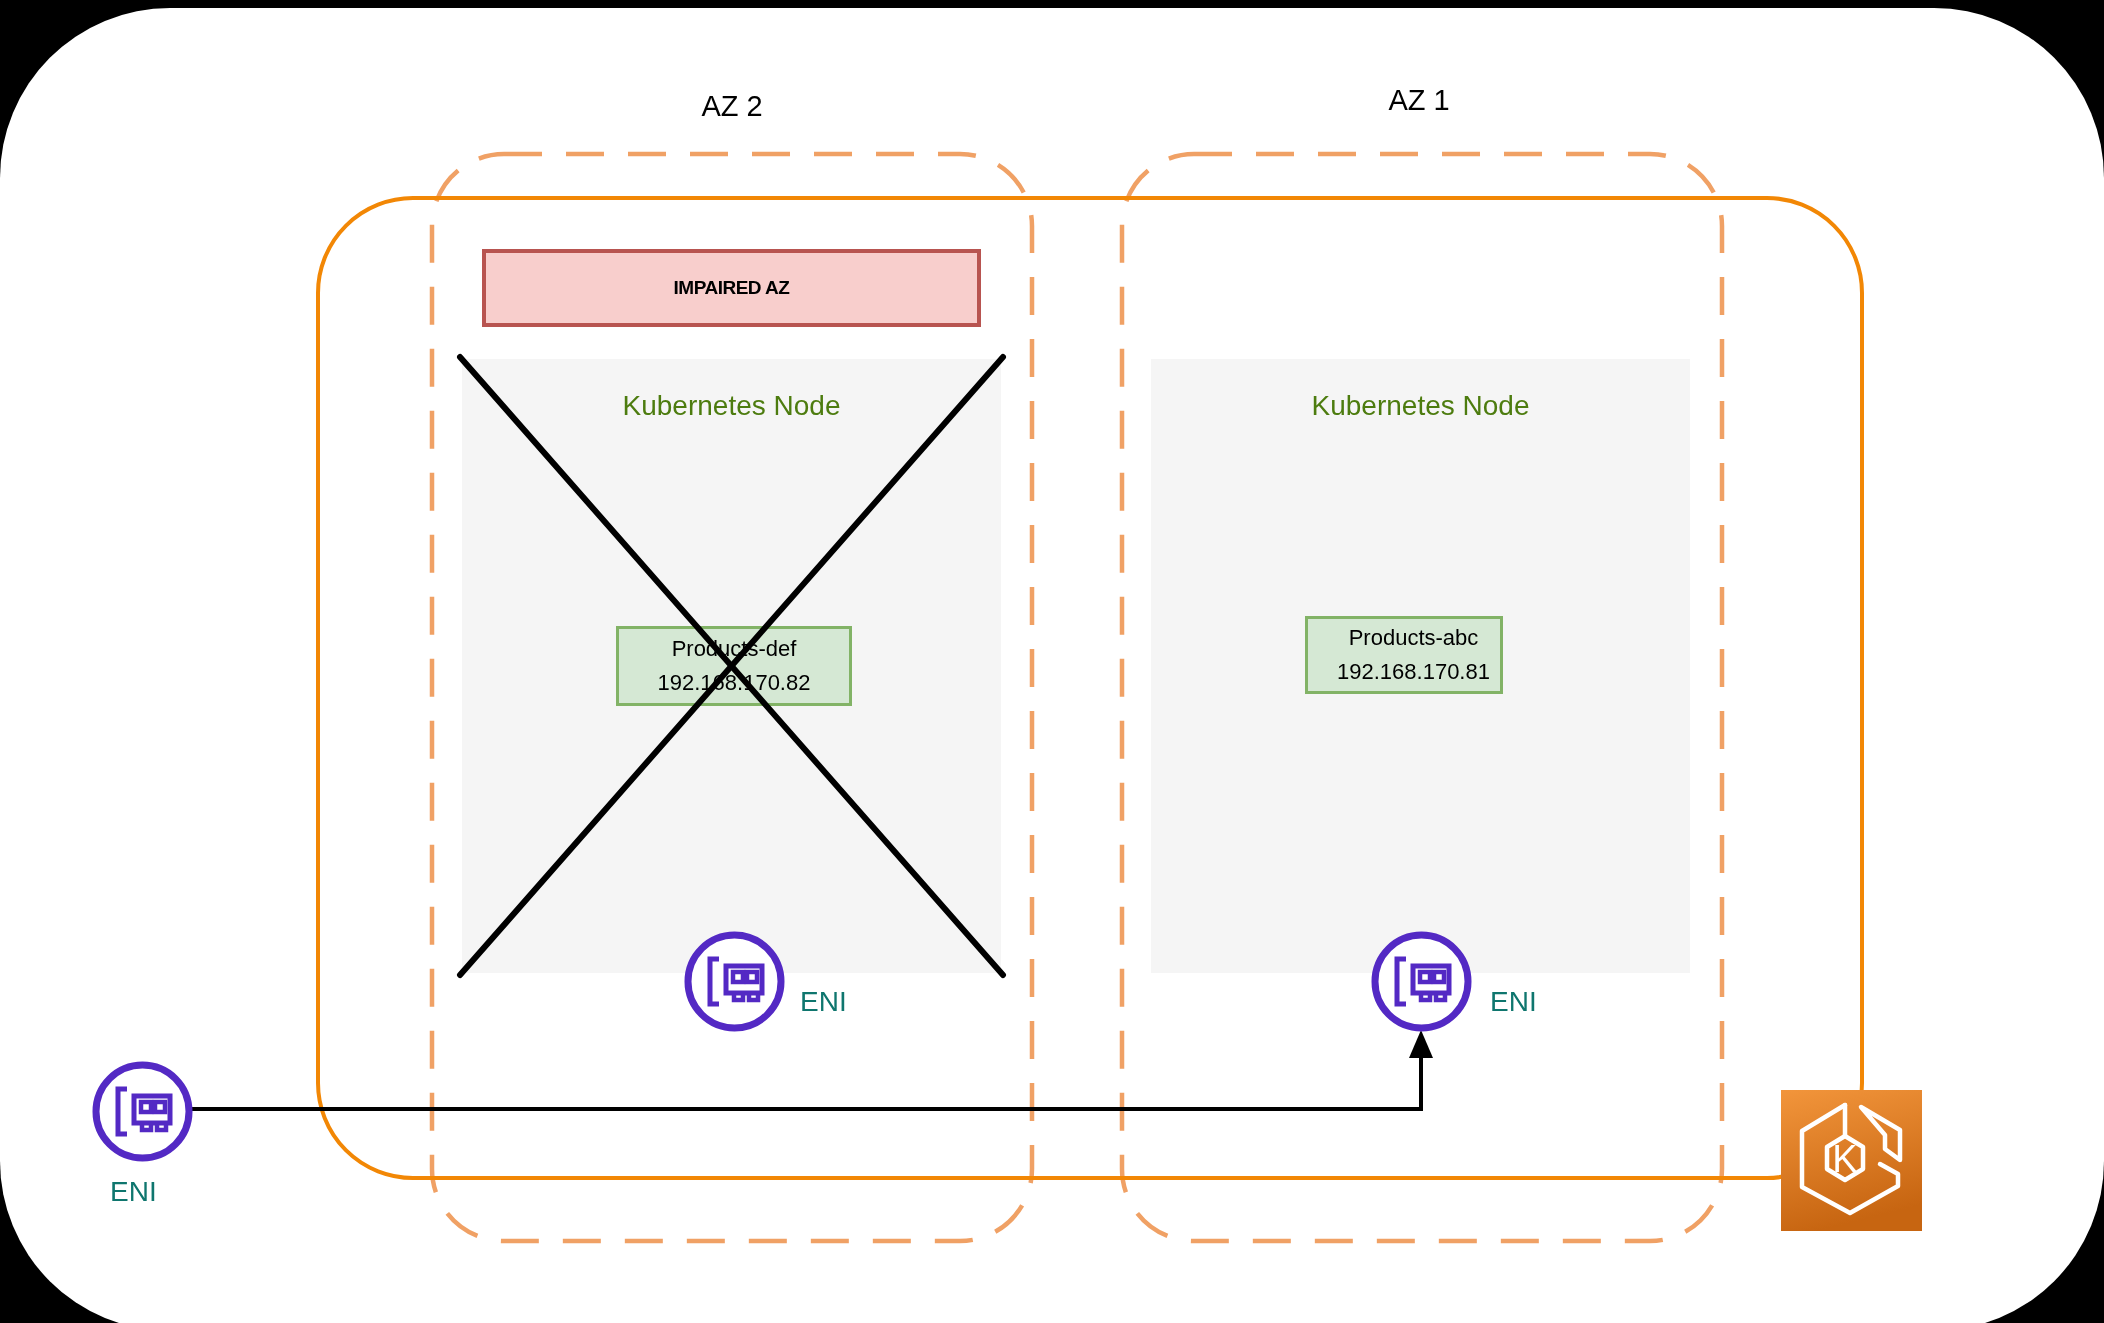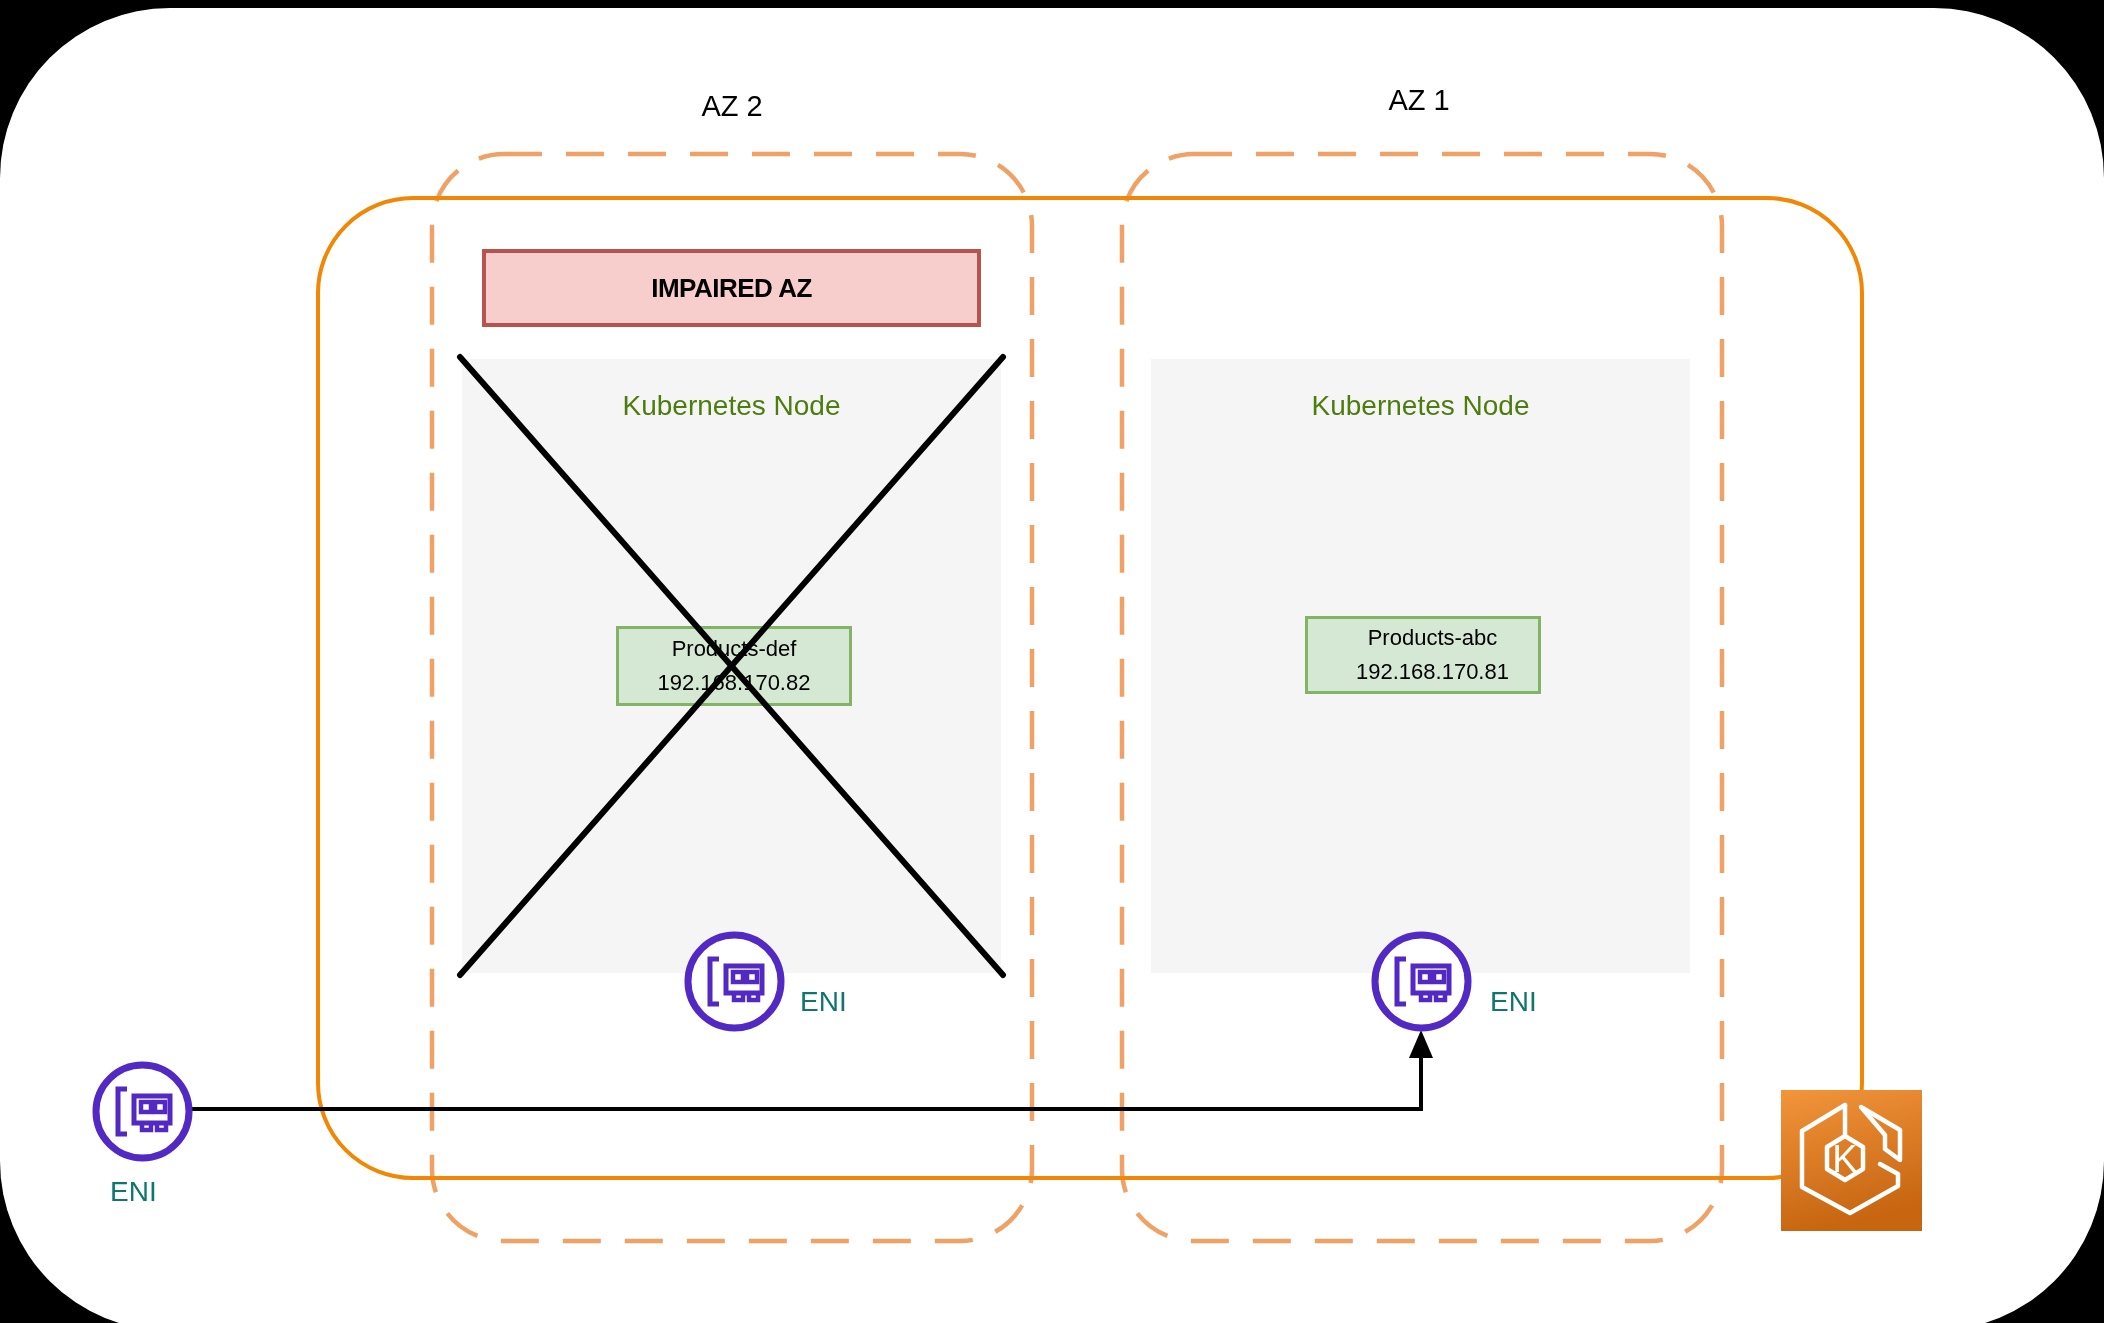--- a/index.html
+++ b/index.html
@@ -21,39 +21,39 @@
     font-size:29px;color:#000;
     transform:translateX(-50%);
     white-space:nowrap;
   }
   .impaired{
     position:absolute;
     left:482px;top:241px;width:499px;height:78px;
     background:#F8CECC;border:4px solid #B85450;
     box-sizing:border-box;
     display:flex;align-items:center;justify-content:center;
-    font-size:26px;font-weight:bold;letter-spacing:-0.5px;color:#000;
+    font-size:19px;font-weight:bold;letter-spacing:-0.5px;color:#000;
   }
   .k8s-node{
     position:absolute;top:351px;width:539px;height:614px;
     background:#F5F5F5;
   }
   .k8s-node .node-title{
     position:absolute;top:31px;left:0;right:0;
     text-align:center;font-size:28px;color:#4d7c0f;
   }
   .pod{
     position:absolute;
     background:#D5E8D4;border:3px solid #82B366;
     box-sizing:border-box;
     display:flex;flex-direction:column;align-items:center;justify-content:center;
     font-size:22px;color:#000;line-height:34px;text-align:center;
   }
   .pod-az2{left:616px;top:618px;width:236px;height:80px;}
-  .pod-az3{left:1305px;top:608px;width:236px;height:78px;padding-left:19px;}
+  .pod-az3{left:1305px;top:608px;width:198px;height:78px;padding-left:19px;}
   .eni-label{
     position:absolute;font-size:28px;color:#0f766e;white-space:nowrap;
   }
   .overlay{position:absolute;left:0;top:0;pointer-events:none;}
   .icon{position:absolute;}
 </style>
 </head>
 <body>
 
 <div class="stage">

